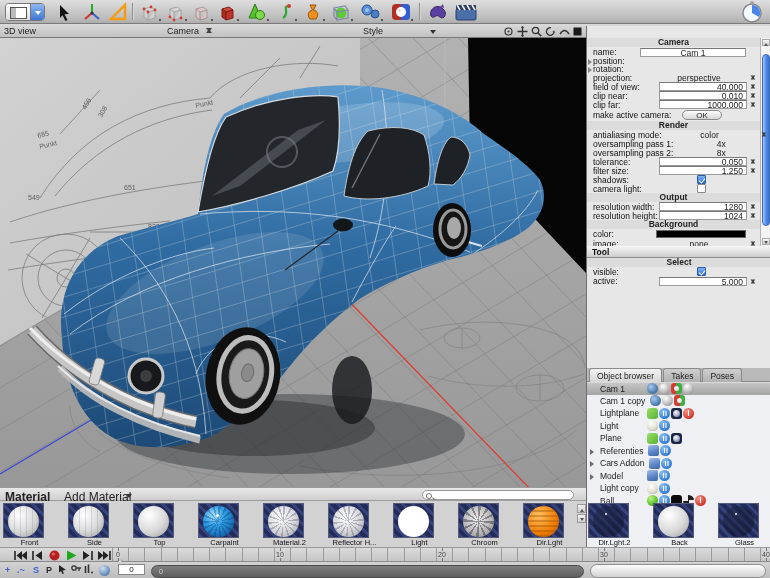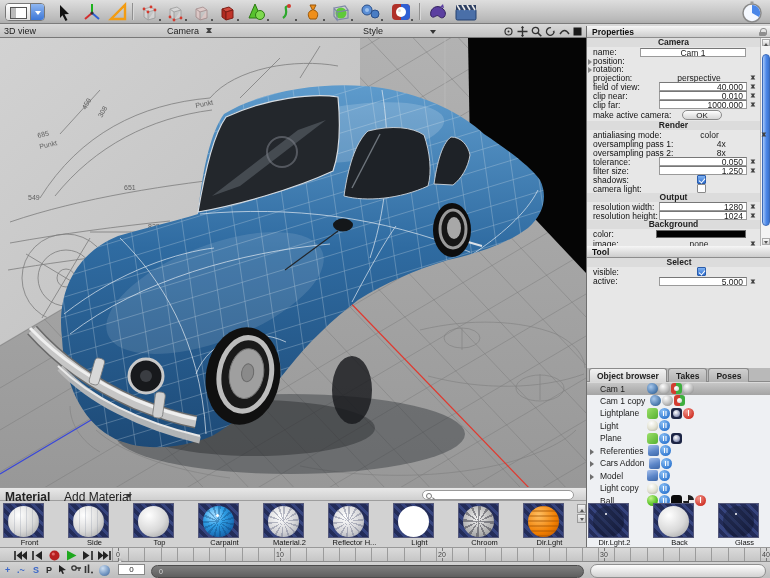--- a/index.html
+++ b/index.html
@@ -53,21 +53,21 @@
 .pplain{width:96px;text-align:center}
 .disc{position:absolute;left:1px;top:2px;border:3px solid transparent;border-left:4px solid #8a8a8a}
 .cb{width:9px;height:9px;border:1px solid #8a8a8a;background:#fdfdfd;margin-right:50px;position:relative;border-radius:1px}
 .cb.on{background:linear-gradient(#7fb2f2,#2f6fd0);border-color:#2a5cab}
 .cb.on::after{content:"";position:absolute;left:2px;top:1px;width:3px;height:5px;border:solid #fff;border-width:0 1.5px 1.5px 0;transform:rotate(40deg)}
 .okbtn{width:40px;height:10px;border:1px solid #8a8a8a;border-radius:5px;background:linear-gradient(#fefefe,#d5d5d5);
   font-size:8px;line-height:9px;text-align:center;margin-right:34px}
 .swatch{width:90px;height:8px;background:#000;border:1px solid #666;margin-right:10px}
 
 #objTabs{position:absolute;left:0;top:342px;width:184px;height:14px;background:#b9b9b9;border-bottom:1px solid #8a8a8a;display:flex;padding-left:2px}
-.otab{font-size:8.5px;font-weight:bold;color:#222;padding:2px 7px 0;border:1px solid #8a8a8a;border-bottom:none;
+.otab{font-size:8.5px;font-weight:normal;color:#222;padding:2px 7px 0;border:1px solid #8a8a8a;border-bottom:none;
   border-radius:3px 3px 0 0;background:linear-gradient(#cfcfcf,#b2b2b2);margin-right:1px;height:14px}
 .otab.active{background:linear-gradient(#f2f2f2,#d6d6d6)}
 #objList{position:absolute;left:0;top:356px;width:184px;height:165px;background:#eef0f3;overflow:hidden}
 .orow{height:12.5px;display:flex;align-items:center;font-size:8.5px;padding-left:13px;position:relative;white-space:nowrap}
 .orow.sel{background:linear-gradient(#c6c6c6,#a4a4a4);border-top:1px solid #d9d9d9}
 .orow .olabel{min-width:46px;padding-right:4px}
 .orow.grp::before{content:"";position:absolute;left:3px;top:4px;border:3px solid transparent;border-left:4px solid #6e6e6e}
 .oi{width:11px;height:11px;border-radius:3px;margin-left:1px;display:inline-block;position:relative;flex:none}
 .oi.cam{background:radial-gradient(circle at 35% 35%,#a8c8ec,#517fb2 60%,#2e567f);border-radius:45% 55% 50% 50%}
 .oi.sph{background:radial-gradient(circle at 35% 30%,#fdfdfd,#bdbdbd 55%,#7e7e7e);border-radius:50%}
@@ -449,24 +449,20 @@
         <g>
           <ellipse cx="452" cy="192" rx="19" ry="27" fill="#0d0d0d"></ellipse>
           <ellipse cx="453" cy="191" rx="13" ry="19" fill="#161616" stroke="#9a9a9a" stroke-width="3"></ellipse>
           <ellipse cx="454" cy="190" rx="7" ry="11" fill="#a8a8a8"></ellipse>
         </g>
       </g>
     </svg>
   </div>
 
   <div id="rpanel">
-    <div class="phead">
-      <span>Properties</span>
-      <span class="lock"></span>
-    </div>
 
     <div id="propsScroll">
       <div class="arr" style="top:1px">
           <i style="top:1px;border-bottom:3px solid #555"></i>
         </div>
       <div class="thumb"></div>
       <div class="arr" style="bottom:1px">
           <i style="top:2px;border-top:3px solid #555"></i>
         </div>
     </div>

